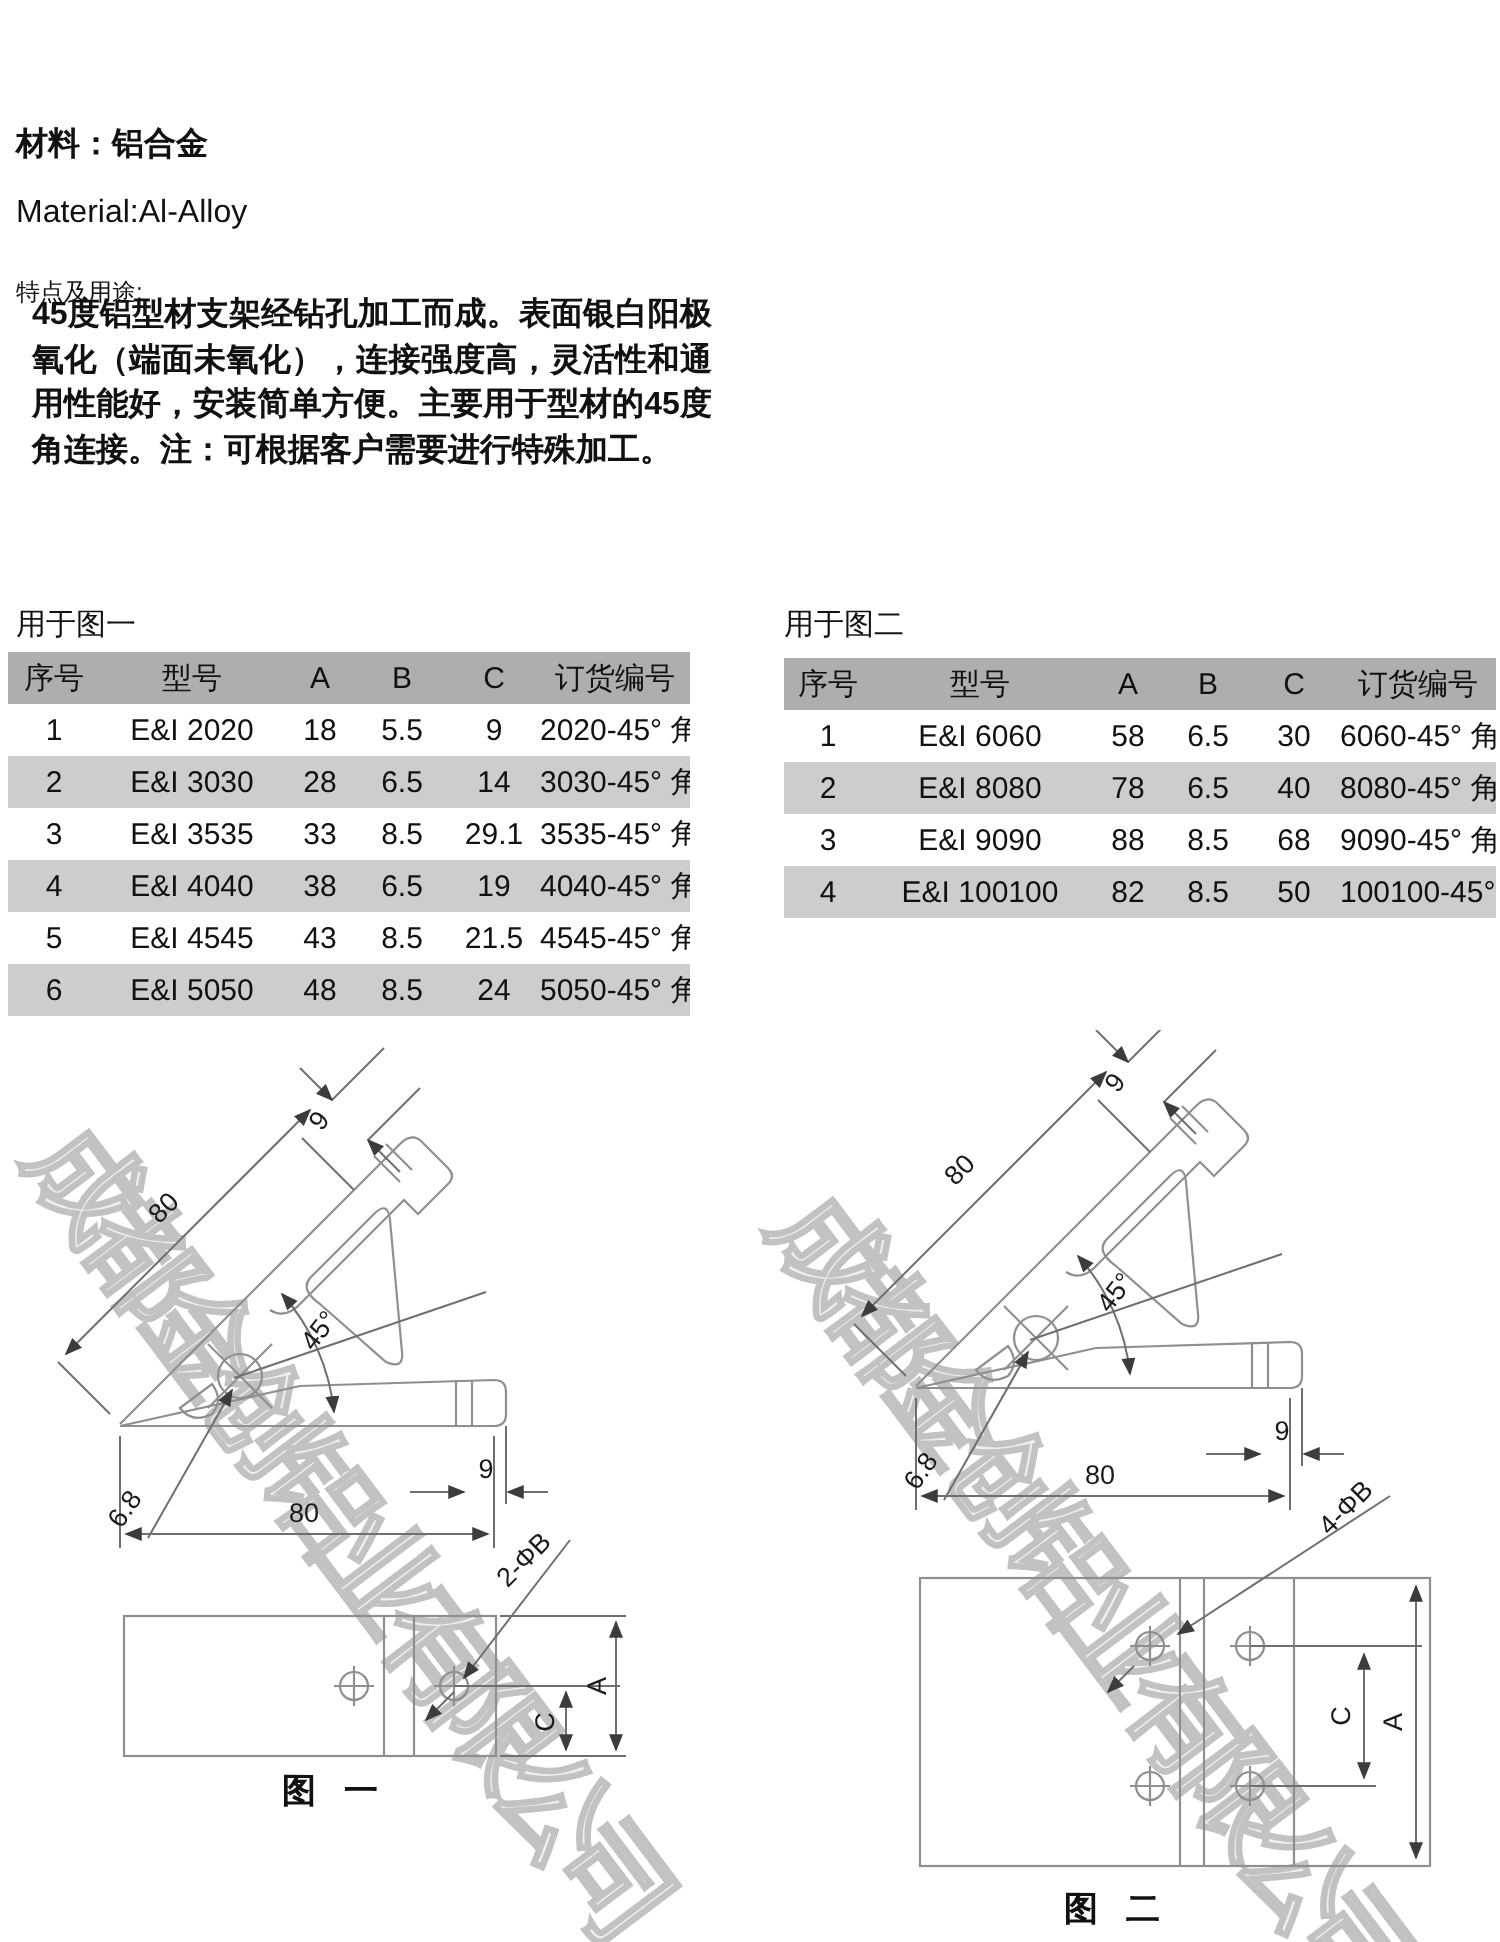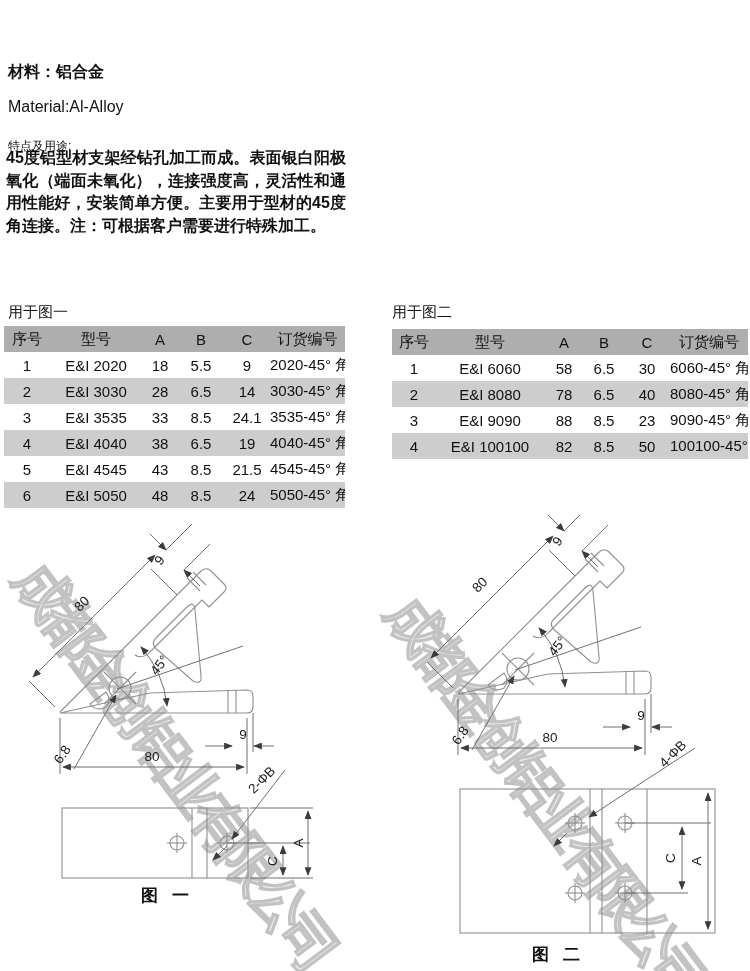--- a/index.html
+++ b/index.html
@@ -4,21 +4,21 @@
 <style>
   html,body{margin:0;padding:0;background:#fff;}
   #page{position:relative;width:750px;height:971px;background:#fff;overflow:hidden;
         font-family:"Liberation Sans","DejaVu Sans",sans-serif;color:#111;}
   .abs{position:absolute;}
   #title-zh{left:8px;top:0px;font-size:29px;font-weight:700;letter-spacing:1px;}
   #title-en{left:8px;top:31px;font-size:28px;font-weight:500;}
   #material-zh{left:8px;top:62px;font-size:16px;font-weight:600;}
   #material-en{left:8px;top:82px;font-size:16px;margin-top:16px;}
   #features-title{left:8px;top:138px;font-size:12px;font-weight:400;}
-  #features-body{left:6px;top:147px;width:340px;font-size:16px;font-weight:600;
+  #features-body{left:16px;top:147px;width:340px;font-size:16px;font-weight:600;
                  line-height:22.5px;text-align:justify;}
   .tbl-label{font-size:15px;font-weight:400;}
   #tbl1-label{left:8px;top:303px;}
   #tbl2-label{left:392px;top:303px;}
   table.spec{border-collapse:collapse;table-layout:fixed;font-size:15px;}
   table.spec th,table.spec td{padding:0;text-align:center;font-weight:400;
     height:26px;white-space:nowrap;overflow:hidden;}
   table.spec thead tr{background:#aeaeae;margin-left:20px;}
   table.spec tbody tr:nth-child(even){background:#cdcdcd;}
   #tbl1{left:4px;top:326px;width:341px;}
@@ -87,21 +87,21 @@
           <td>28</td>
           <td>6.5</td>
           <td>14</td>
           <td>3030-45° 角支架</td>
         </tr>
         <tr>
           <td>3</td>
           <td>E&amp;I 3535</td>
           <td>33</td>
           <td>8.5</td>
-          <td>24.1</td>
+          <td>29.1</td>
           <td>3535-45° 角支架</td>
         </tr>
         <tr>
           <td>4</td>
           <td>E&amp;I 4040</td>
           <td>38</td>
           <td>6.5</td>
           <td>19</td>
           <td>4040-45° 角支架</td>
         </tr>
@@ -158,21 +158,21 @@
           <td>78</td>
           <td>6.5</td>
           <td>40</td>
           <td>8080-45° 角支架</td>
         </tr>
         <tr>
           <td>3</td>
           <td>E&amp;I 9090</td>
           <td>88</td>
           <td>8.5</td>
-          <td>23</td>
+          <td>68</td>
           <td>9090-45° 角支架</td>
         </tr>
         <tr>
           <td>4</td>
           <td>E&amp;I 100100</td>
           <td>82</td>
           <td>8.5</td>
           <td>50</td>
           <td>100100-45° 角支架</td>
         </tr>

